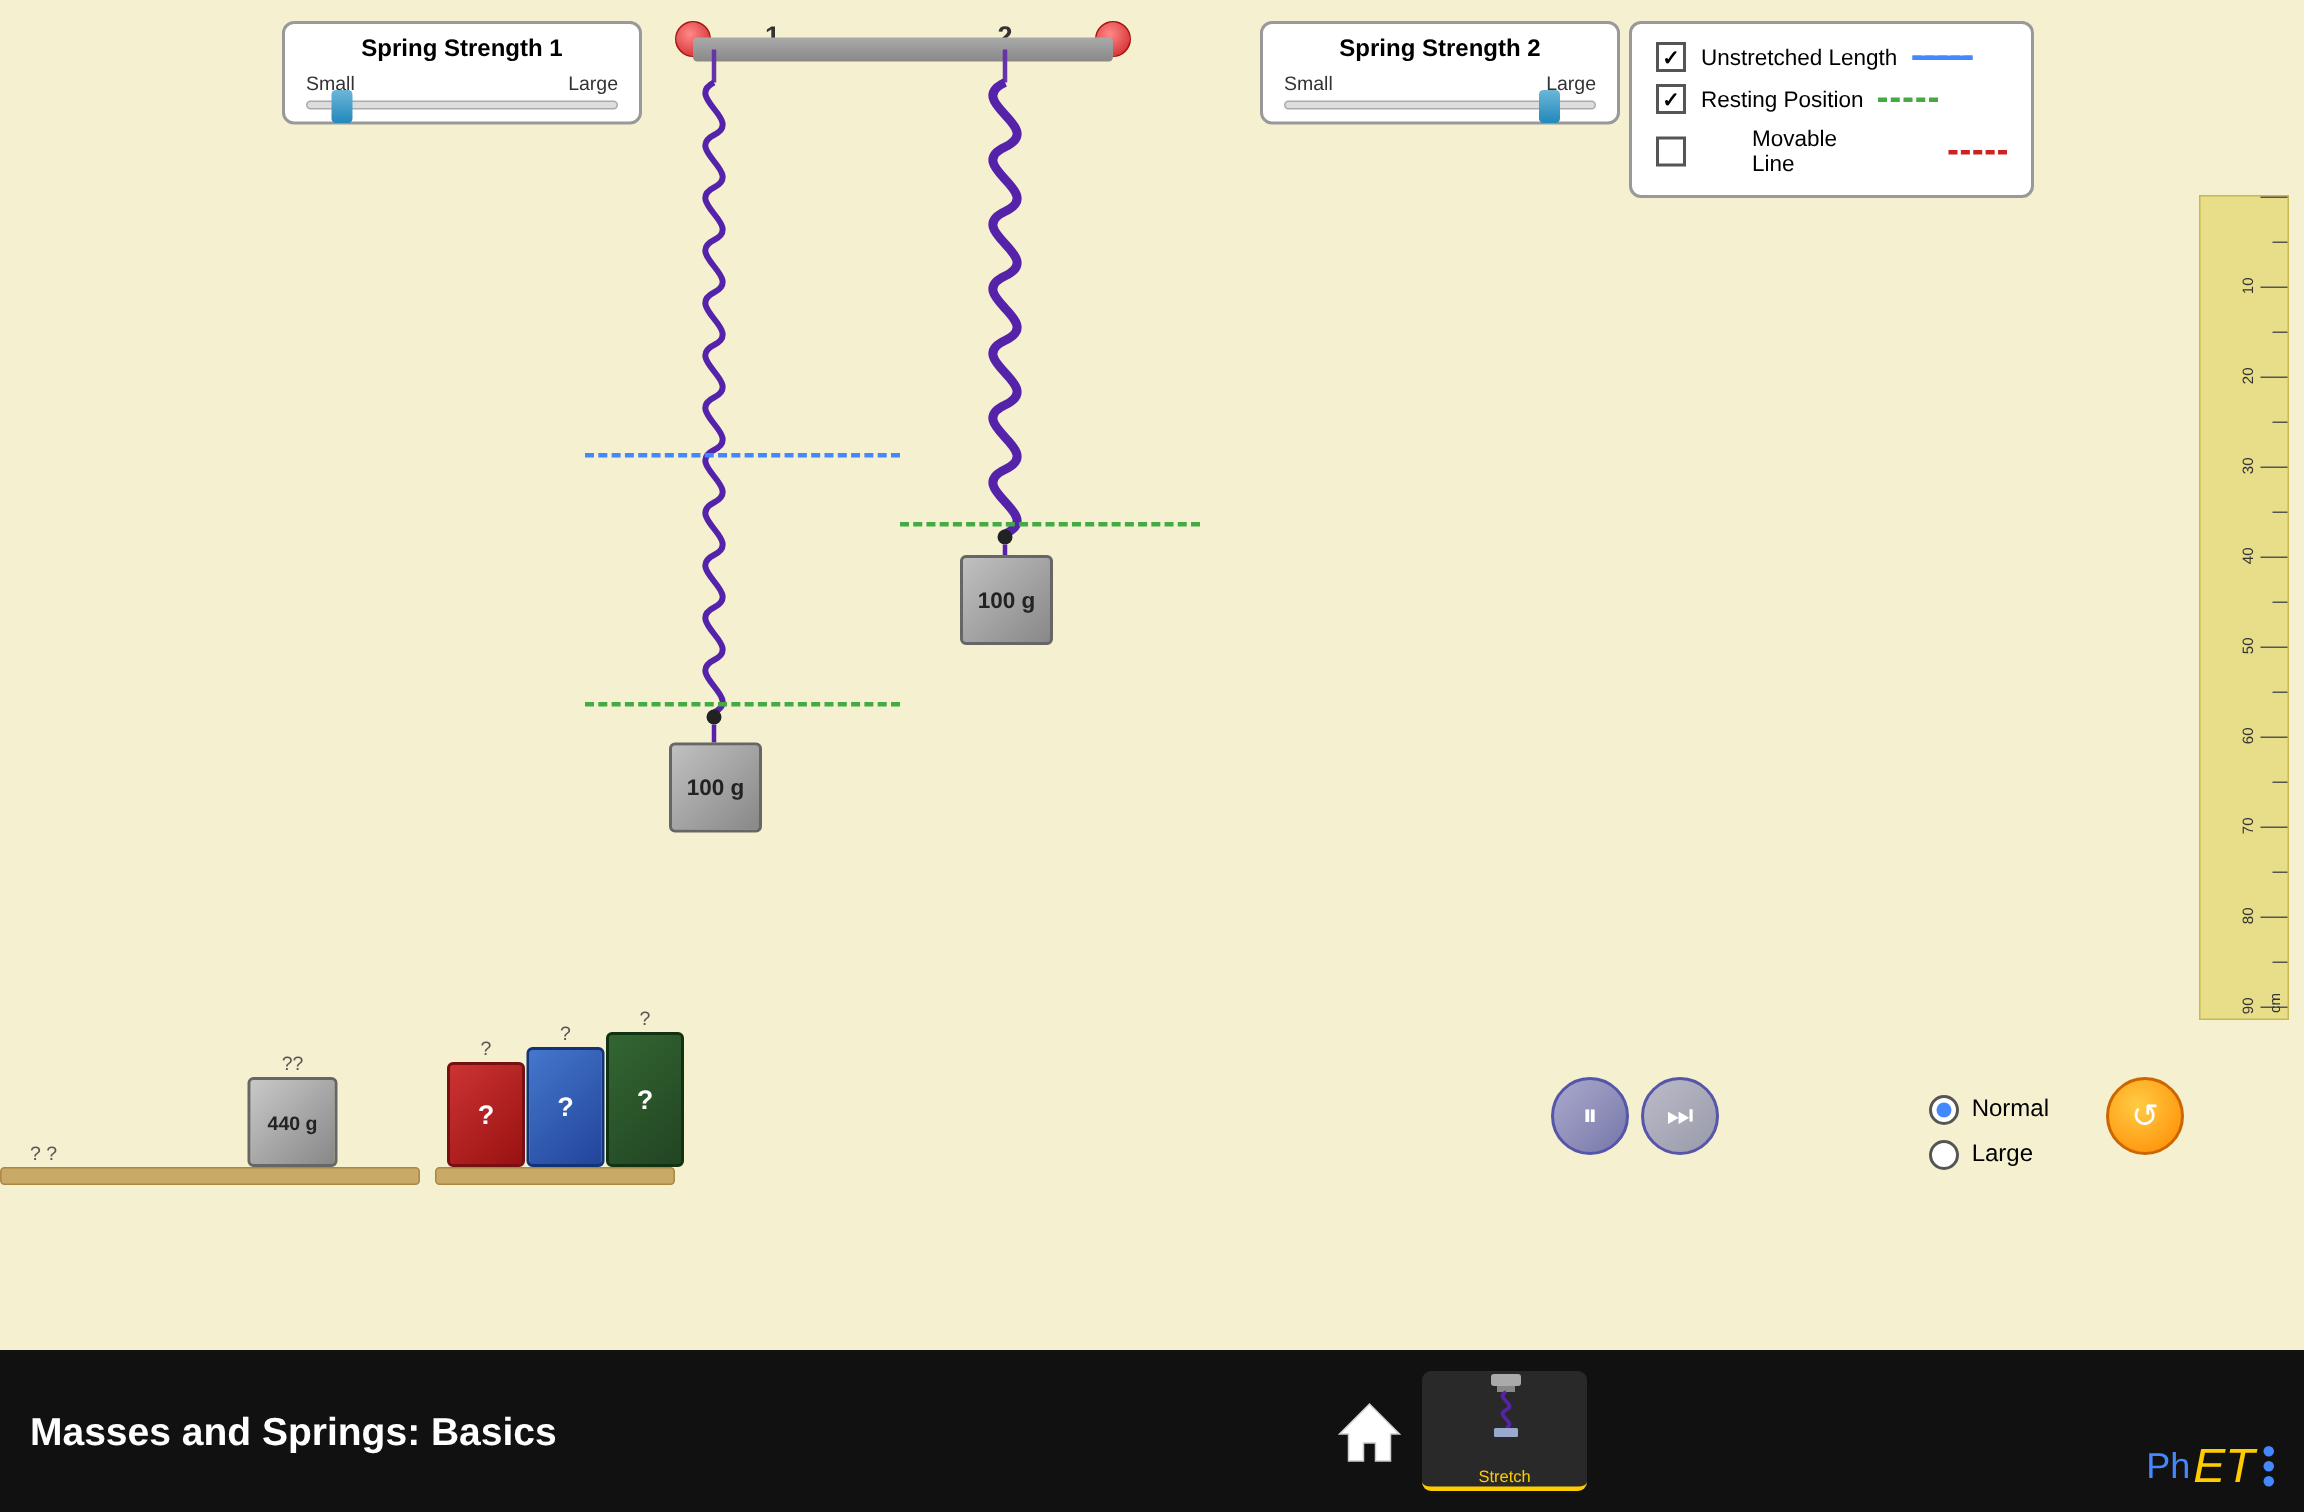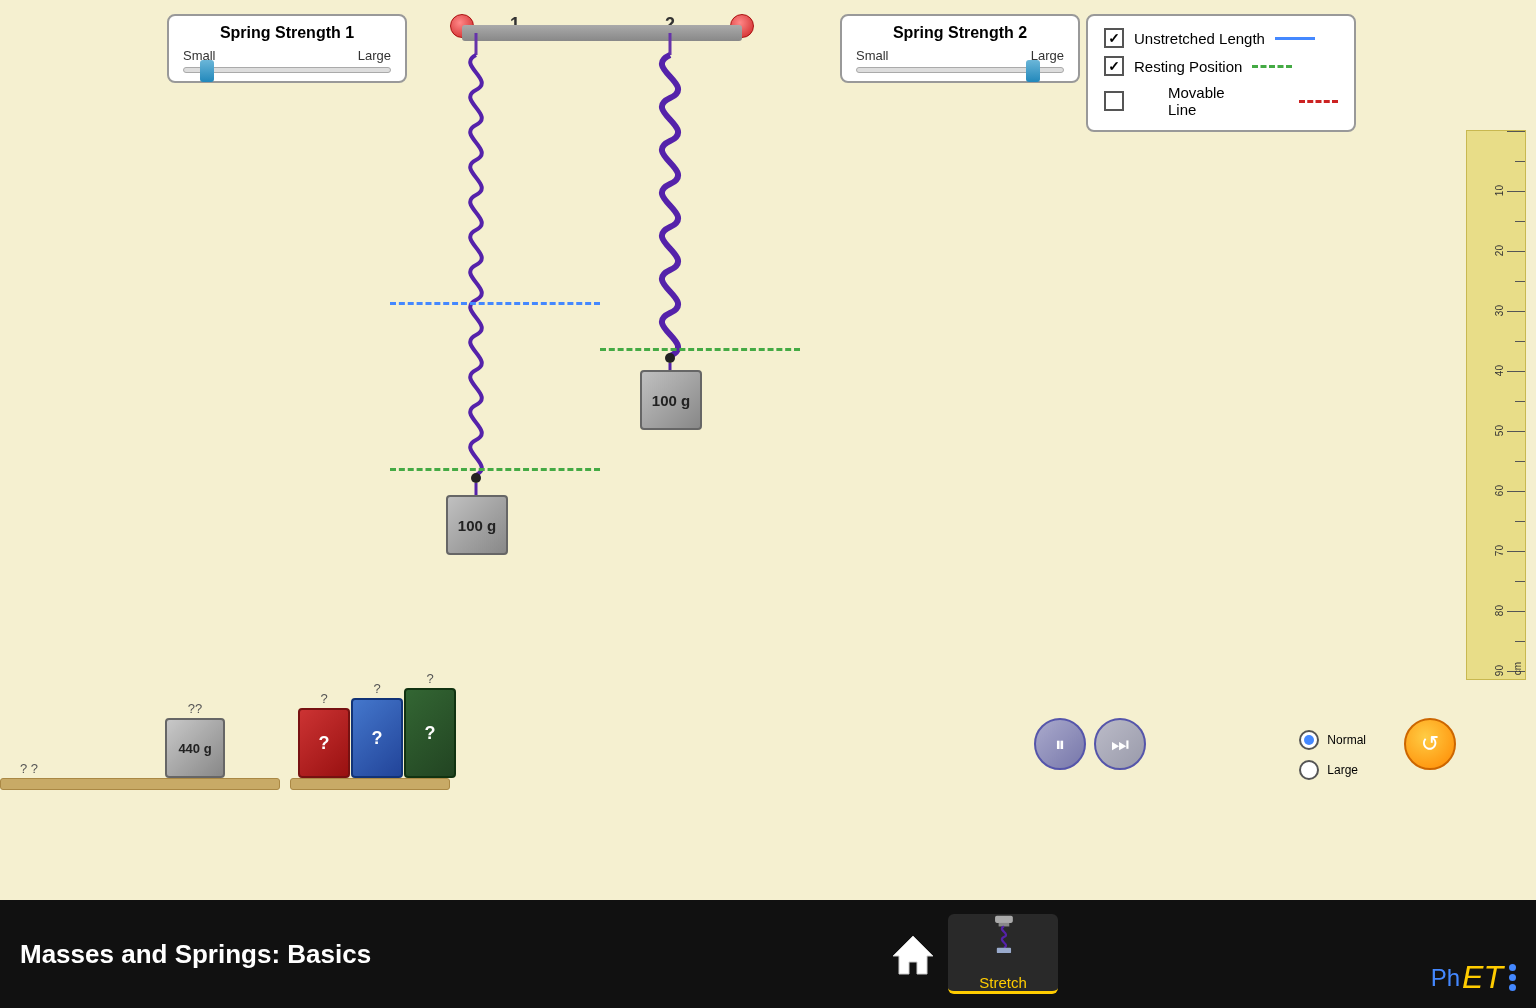--- a/index.html
+++ b/index.html
@@ -70,21 +70,21 @@
       background: linear-gradient(to bottom, #6bb6d8, #2288bb);
       border-radius: 3px;
       position: absolute;
       top: -8px;
       cursor: pointer;
     }
 
     
     #spring-panel-1 {
       top: 14px;
-      left: 167px;
+      left: 188px;
     }
     
     #spring-panel-2 {
       top: 14px;
       left: 840px;
     }
 
     
     .attach-point {
       width: 24px;
@@ -241,21 +241,21 @@
       bottom: 120px;
       right: 170px;
       display: flex;
       flex-direction: column;
       gap: 10px;
     }
     .speed-option {
       display: flex;
       align-items: center;
       gap: 8px;
-      font-size: 12px;
+      font-size: 16px;
     }
     .radio-outer {
       width: 20px;
       height: 20px;
       border-radius: 50%;
       border: 2px solid #555;
       background: white;
       display: flex;
       align-items: center;
       justify-content: center;
@@ -341,21 +341,21 @@
       justify-content: center;
       cursor: pointer;
       border-radius: 6px;
       position: relative;
     }
     .nav-tab.active {
       background: rgba(255,255,255,0.1);
       border-bottom: 3px solid #ffcc00;
     }
     .nav-tab-label {
-      font-size: 15px;
+      font-size: 11px;
       margin-top: 20px;
     }
     .nav-tab.active .nav-tab-label { color: #ffcc00; }
     .nav-tab:not(.active) .nav-tab-label { color: #aaa; }
 
     .phet-logo {
       position: absolute;
       right: 20px;
       bottom: 12px;
       font-size: 28px;

